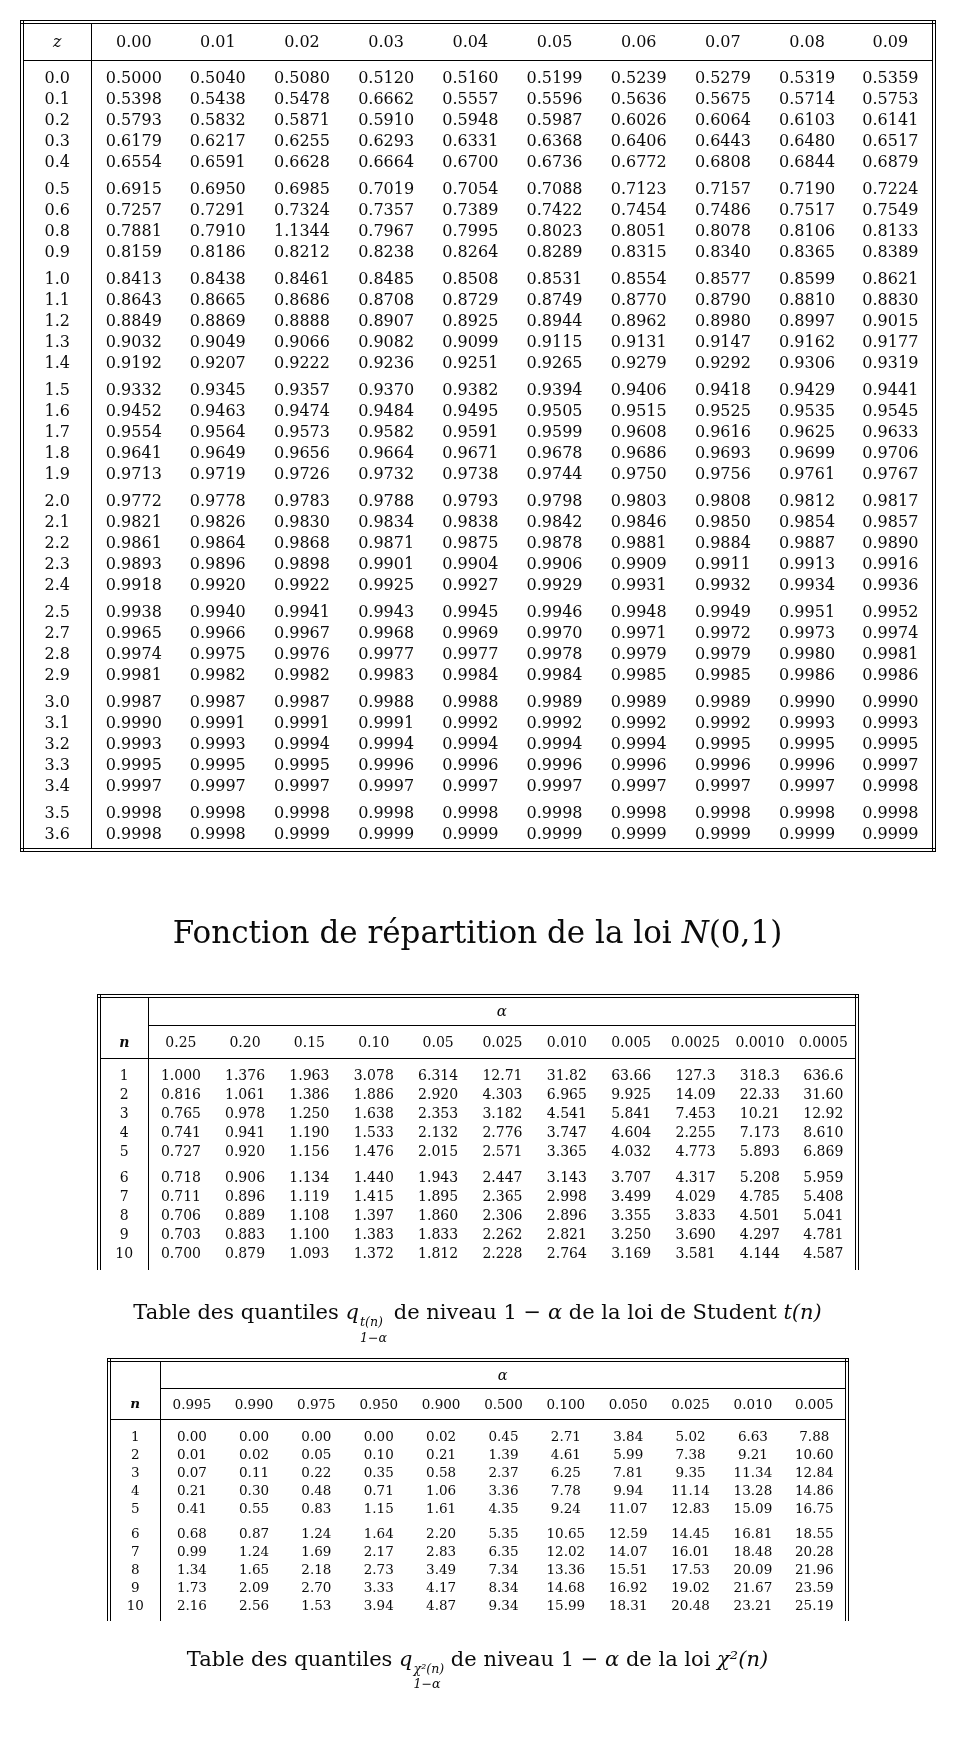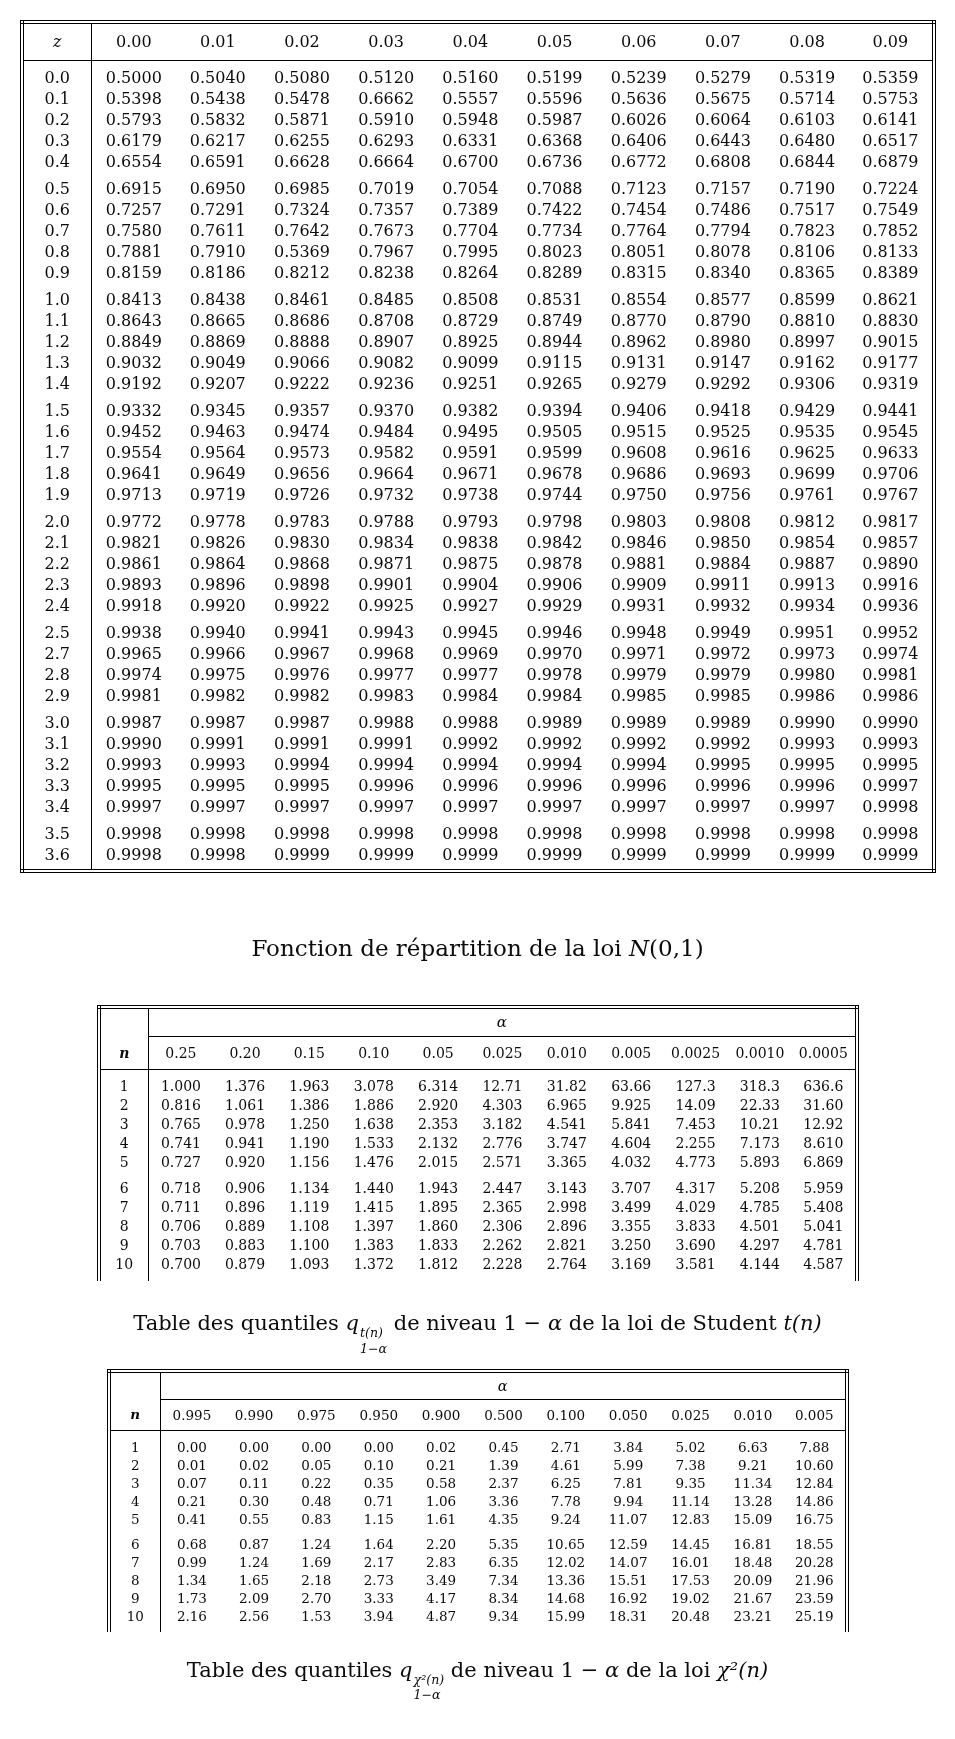--- a/index.html
+++ b/index.html
@@ -41,21 +41,21 @@
   #ctable { width: 742px; margin-top: 14px; font-size: 13.5px; }
   #ctable th.alpha { height: 28px; font-size: 14.5px; }
   #ctable tr.colsrow th { height: 31px; font-size: 13.5px; }
   #ctable td { height: 18px; line-height: 18px; font-size: 13.5px; }
   #ctable tbody tr:first-child td { padding-top: 7px; }
   #ctable tbody:last-child tr:last-child td { padding-bottom: 7px; }
   #ctable th:first-child, #ctable td:first-child { width: 52px; }
 
   
   .caption { text-align: center; }
-  #cap1 { font-size: 23px; margin-top: 62px; }
+  #cap1 { font-size: 31px; margin-top: 62px; }
   #cap2 { font-size: 21px; margin-top: 30px; }
   #cap3 { font-size: 21px; margin-top: 26px; }
   .it { font-style: italic; }
   .qstack { white-space: nowrap; }
   .scripts {
     display: inline-flex; flex-direction: column; row-gap: 3px;
     font-size: 0.6em; line-height: 1; vertical-align: -0.55em;
     margin-left: 1px; text-align: left;
   }
 </style>
@@ -168,37 +168,24 @@
           <td>0.7324</td>
           <td>0.7357</td>
           <td>0.7389</td>
           <td>0.7422</td>
           <td>0.7454</td>
           <td>0.7486</td>
           <td>0.7517</td>
           <td>0.7549</td>
         </tr>
         <tr>
-          <td class="rowlabel">0.7</td>
-          <td>0.7580</td>
-          <td>0.7611</td>
-          <td>0.7642</td>
-          <td>0.7673</td>
-          <td>0.7704</td>
-          <td>0.7734</td>
-          <td>0.7764</td>
-          <td>0.7794</td>
-          <td>0.7823</td>
-          <td>0.7852</td>
-        </tr>
-        <tr>
           <td class="rowlabel">0.8</td>
           <td>0.7881</td>
           <td>0.7910</td>
-          <td>0.5369</td>
+          <td>1.1344</td>
           <td>0.7967</td>
           <td>0.7995</td>
           <td>0.8023</td>
           <td>0.8051</td>
           <td>0.8078</td>
           <td>0.8106</td>
           <td>0.8133</td>
         </tr>
         <tr>
           <td class="rowlabel">0.9</td>

